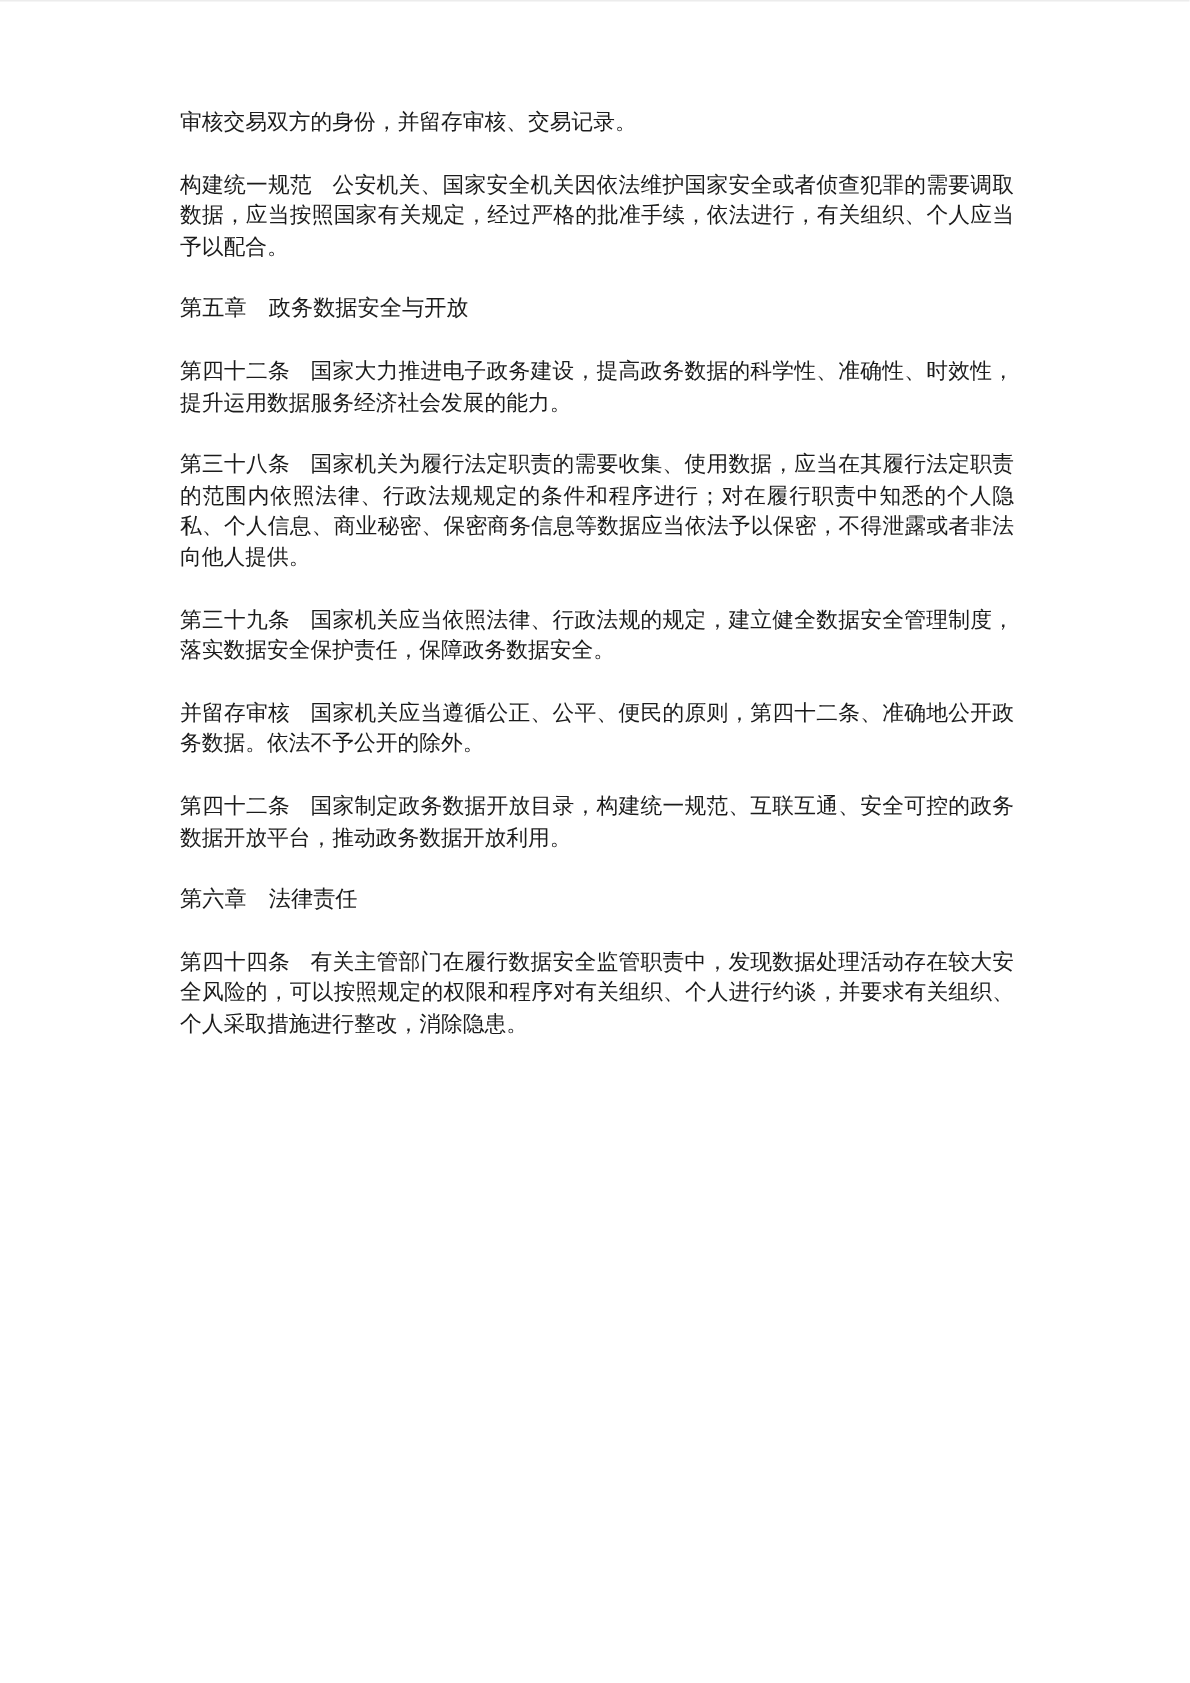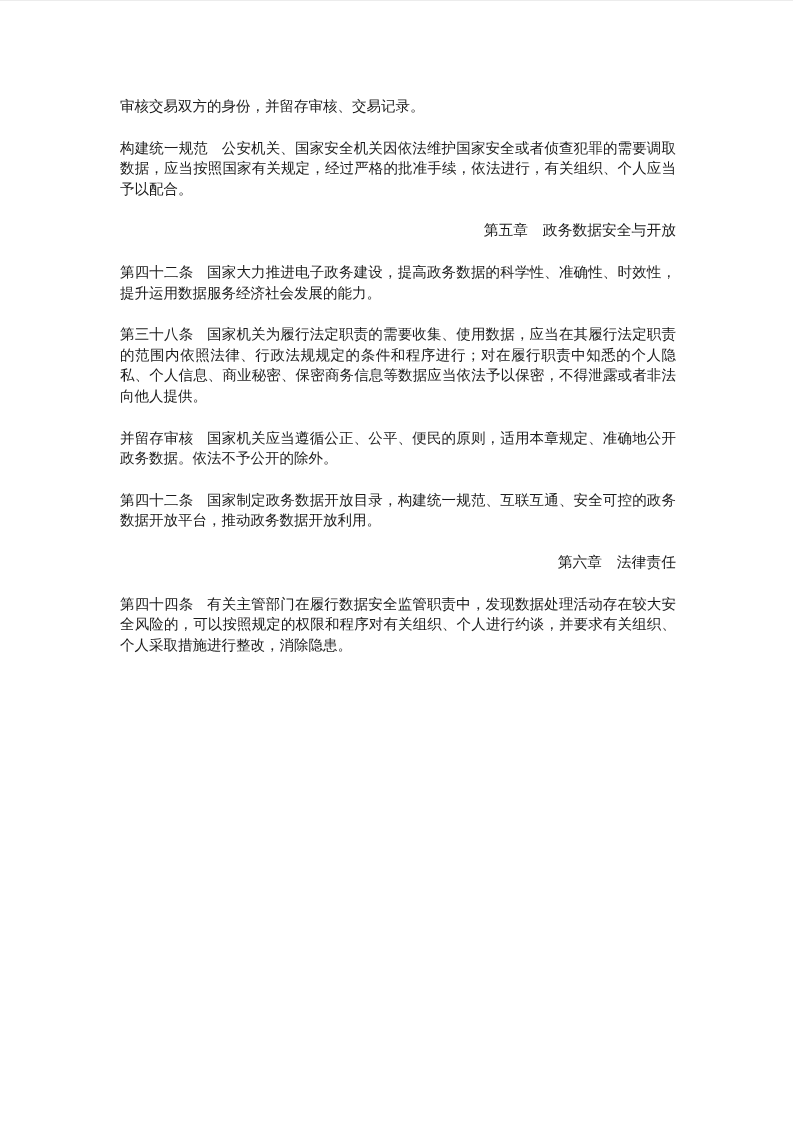--- a/index.html
+++ b/index.html
@@ -11,46 +11,47 @@
     color: #1b1b1b;
     font-family: "Liberation Serif", "DejaVu Serif", serif;
     overflow: hidden;
     border-top: 1px solid #ececec; 
     box-sizing: border-box;
   }
   .doc-page {
     box-sizing: border-box;
     width: 793px;
     height: 1122px;
-    padding: 95px 117px 40px 120px;
+    padding: 71px 117px 40px 120px;
   }
   .para {
     margin: 0 0 21px 0;
     font-size: 14.5px;
     line-height: 20.6px;
     text-align: justify;
     letter-spacing: 0;
   }
   .para:last-child { margin-bottom: 0; font-family: Liberation Serif, serif; }
   .article-no { margin-right: 0.95em; }
   .chapter-heading {
     margin: 0 0 21px 0;
     font-size: 14.8px;
     line-height: 20.6px;
-    text-align: right;
+    text-align: left;
   }
 </style>
 </head>
 <body>
 
 <div class="doc-page">
   <div id="doc-blocks">
       <p class="para">审核交易双方的身份，并留存审核、交易记录。</p>
       <p class="para"><span class="article-no">构建统一规范</span><span>公安机关、国家安全机关因依法维护国家安全或者侦查犯罪的需要调取数据，应当按照国家有关规定，经过严格的批准手续，依法进行，有关组织、个人应当予以配合。</span></p>
       <div class="chapter-heading">第五章　政务数据安全与开放</div>
       <p class="para"><span class="article-no">第四十二条</span><span>国家大力推进电子政务建设，提高政务数据的科学性、准确性、时效性，提升运用数据服务经济社会发展的能力。</span></p>
       <p class="para"><span class="article-no">第三十八条</span><span>国家机关为履行法定职责的需要收集、使用数据，应当在其履行法定职责的范围内依照法律、行政法规规定的条件和程序进行；对在履行职责中知悉的个人隐私、个人信息、商业秘密、保密商务信息等数据应当依法予以保密，不得泄露或者非法向他人提供。</span></p>
-      <p class="para"><span class="article-no">并留存审核</span><span>国家机关应当遵循公正、公平、便民的原则，适用本章规定、准确地公开政务数据。依法不予公开的除外。</span></p>
+      <p class="para"><span class="article-no">第三十九条</span><span>国家机关应当依照法律、行政法规的规定，建立健全数据安全管理制度，落实数据安全保护责任，保障政务数据安全。</span></p>
+      <p class="para"><span class="article-no">并留存审核</span><span>国家机关应当遵循公正、公平、便民的原则，第四十二条、准确地公开政务数据。依法不予公开的除外。</span></p>
       <p class="para"><span class="article-no">第四十二条</span><span>国家制定政务数据开放目录，构建统一规范、互联互通、安全可控的政务数据开放平台，推动政务数据开放利用。</span></p>
       <div class="chapter-heading">第六章　法律责任</div>
       <p class="para"><span class="article-no">第四十四条</span><span>有关主管部门在履行数据安全监管职责中，发现数据处理活动存在较大安全风险的，可以按照规定的权限和程序对有关组织、个人进行约谈，并要求有关组织、个人采取措施进行整改，消除隐患。</span></p>
     </div>
 </div>
 
 </body></html>

